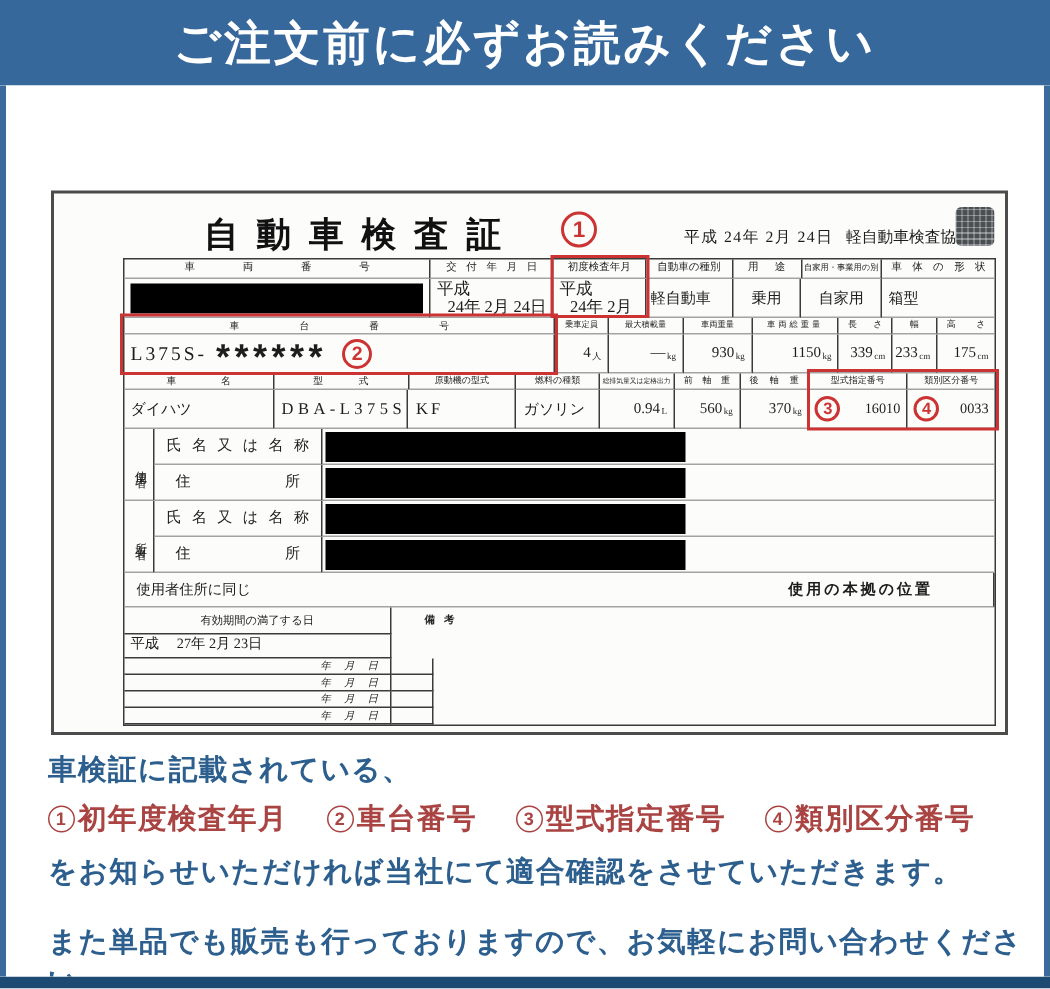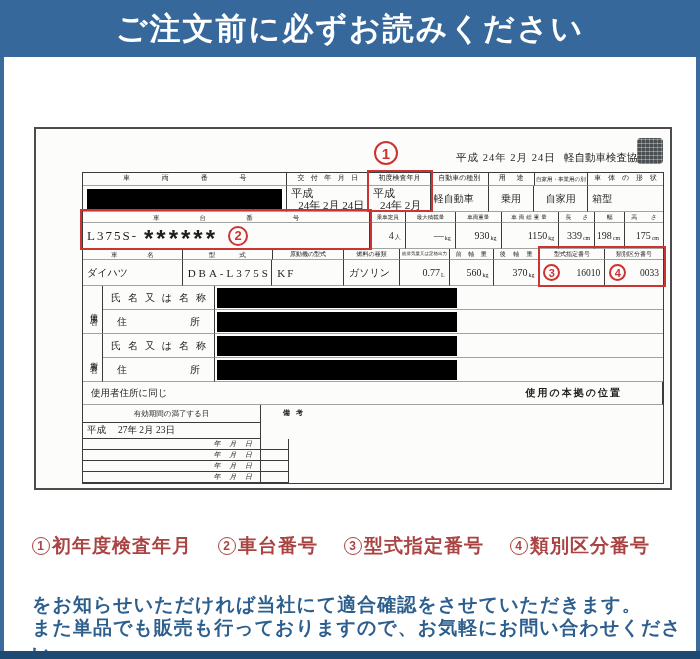--- a/index.html
+++ b/index.html
@@ -86,20 +86,21 @@
 
   <div class="banner">
     <span>ご注文前に必ずお読みください</span>
   </div>
 
   <div class="main">
 
 
     <div class="cert">
 
+      <div class="cert-title">自動車検査証</div>
       <span class="circ circ1">1</span>
       <div class="cert-date">平成 24年  2月  24日</div>
       <div class="cert-issuer">軽自動車検査協会</div>
       <div class="stamp"></div>
 
       <div class="ctable">
 
         <div class="trow" style="height:13px">
           <div class="c hdr spread pad40" style="width:205px">車両番号</div>
           <div class="c hdr spread pad10" style="width:82px">交付年月日</div>
@@ -157,21 +158,21 @@
             </div>
           <div class="c val num" style="width:58px">
               <span>1150</span>
               <span class="unit">kg</span>
             </div>
           <div class="c val num" style="width:36px">
               <span>339</span>
               <span class="unit">cm</span>
             </div>
           <div class="c val num" style="width:30px">
-              <span>198</span>
+              <span>233</span>
               <span class="unit">cm</span>
             </div>
           <div class="c val num last" style="width:38px">
               <span>175</span>
               <span class="unit">cm</span>
             </div>
         </div>
 
         <div class="trow" style="height:11px">
           <div class="c hdr spread" style="width:100px; padding-left:28px; padding-right:28px; font-size:6.5px">車名</div>
@@ -184,21 +185,21 @@
           <div class="c hdr" style="width:66px; font-size:6px">型式指定番号</div>
           <div class="c hdr last" style="width:58px; font-size:6px">類別区分番号</div>
         </div>
 
         <div class="trow" style="height:26px">
           <div class="c val" style="width:100px; padding-left:4px">ダイハツ</div>
           <div class="c val" style="width:90px; padding-left:5px; letter-spacing:3px; font-size:11px">DBA-L375S</div>
           <div class="c val" style="width:72px; padding-left:5px; letter-spacing:2px; font-size:11px">KF</div>
           <div class="c val" style="width:56px; padding-left:5px">ガソリン</div>
           <div class="c val num" style="width:50px">
-              <span>0.77</span>
+              <span>0.94</span>
               <span class="unit">L</span>
             </div>
           <div class="c val num" style="width:44px">
               <span>560</span>
               <span class="unit">kg</span>
             </div>
           <div class="c val num" style="width:46px">
               <span>370</span>
               <span class="unit">kg</span>
             </div>
@@ -278,38 +279,39 @@
             <span>備考</span>
           </div>
         </div>
       </div>
 
       <div class="redbox rb1"></div>
       <div class="redbox rb2"></div>
       <div class="redbox rb3"></div>
     </div>
 
+    <div class="ftr" style="top:443px">車検証に記載されている、</div>
 
     <div class="ftr red" style="top:476px">
       <span class="fitem">
         <span class="circ fcirc">1</span>
         <span>初年度検査年月</span>
       </span>
       <span class="fitem">
         <span class="circ fcirc">2</span>
         <span>車台番号</span>
       </span>
       <span class="fitem">
         <span class="circ fcirc">3</span>
         <span>型式指定番号</span>
       </span>
       <span class="fitem">
         <span class="circ fcirc">4</span>
         <span>類別区分番号</span>
       </span>
     </div>
 
-    <div class="ftr" style="top:535px">をお知らせいただければ当社にて適合確認をさせていただきます。</div>
+    <div class="ftr" style="top:511px">をお知らせいただければ当社にて適合確認をさせていただきます。</div>
     <div class="ftr" style="top:558px">また単品でも販売も行っておりますので、お気軽にお問い合わせください。</div>
   </div>
 
   <div class="bottombar"></div>
 </div>
 
 </body></html>

